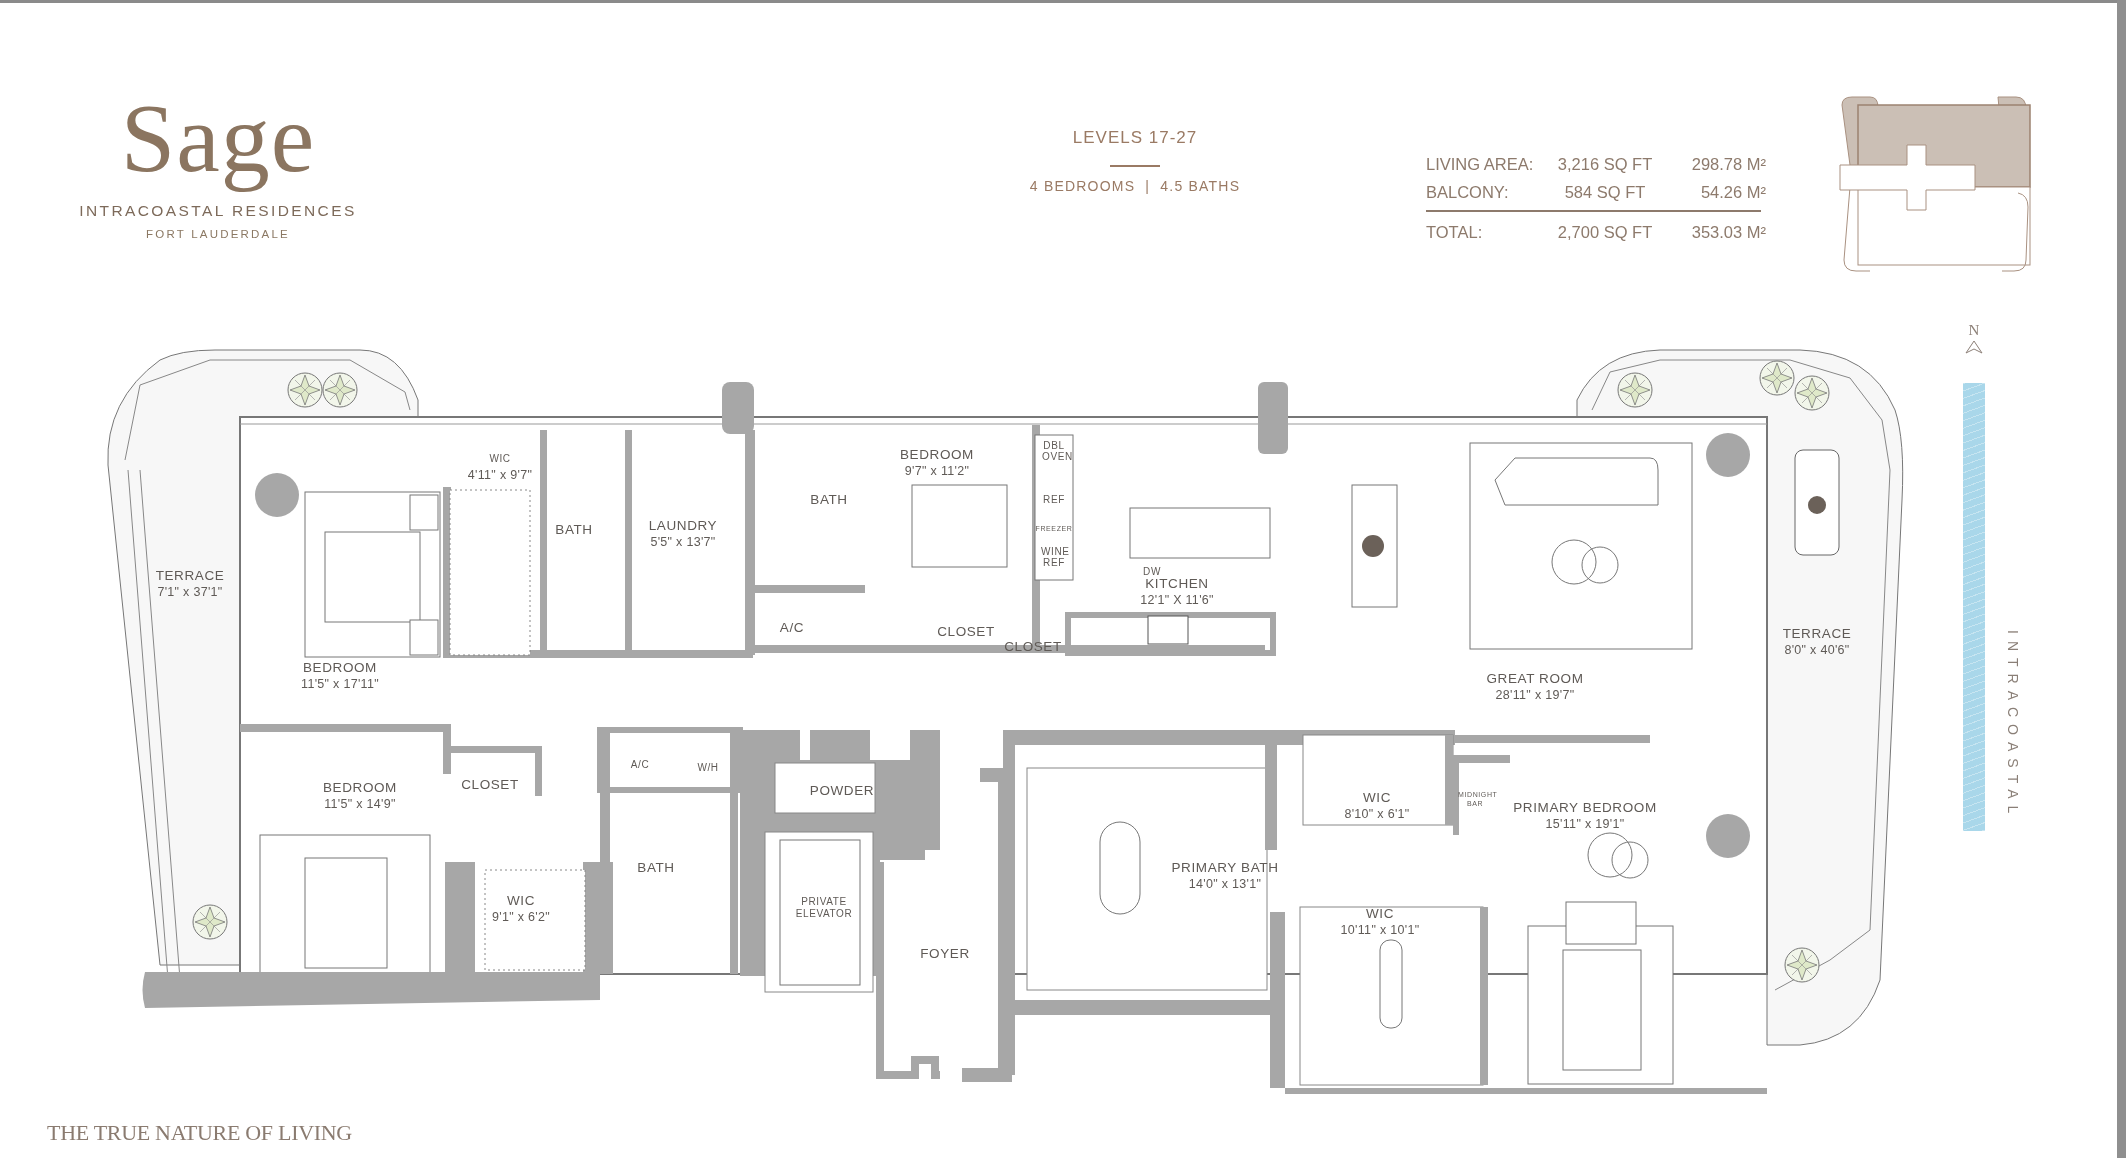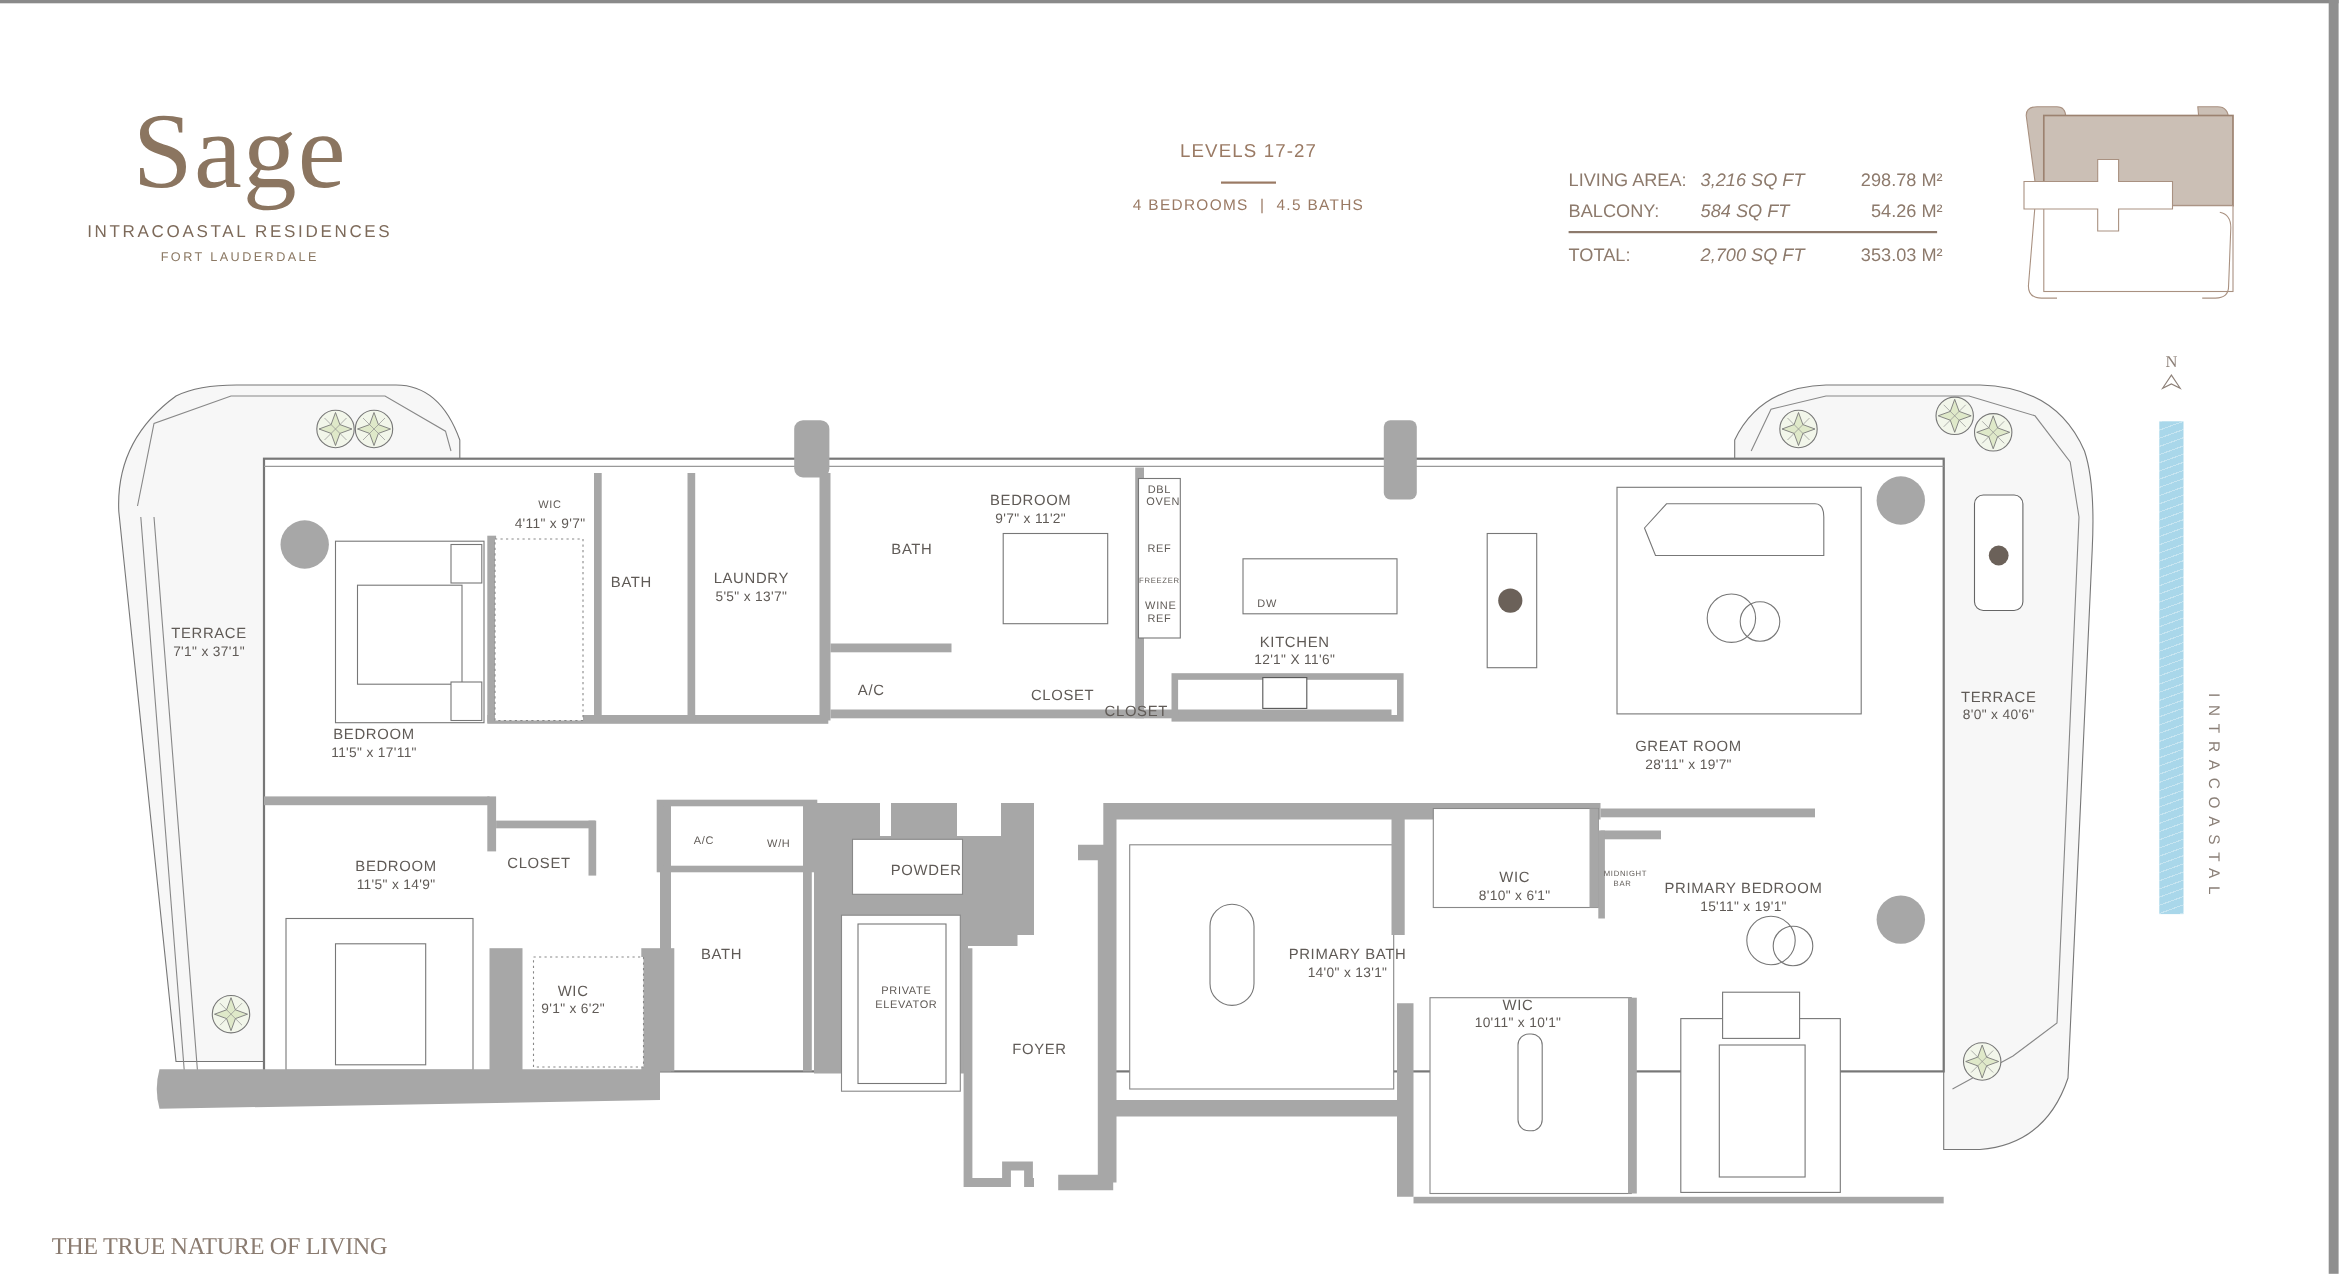--- a/index.html
+++ b/index.html
@@ -12,21 +12,21 @@
   .logo-sub{font-size:15.5px;letter-spacing:2.4px;color:#7d6a5a;margin-top:14px;}
   .logo-city{font-size:11.5px;letter-spacing:2.2px;color:#8b7863;margin-top:8px;}
   .title-block{left:950px;top:122px;width:370px;text-align:center;color:#9a7a64;}
   .title{font-family:"Liberation Serif","DejaVu Serif",serif;font-size:36px;letter-spacing:-0.5px;font-weight:bold;color:#9b7862;line-height:40px;}
   .levels{font-size:17px;letter-spacing:1px;margin-top:6px;color:#9a7a64;}
   .title-rule{width:50px;height:1.5px;background:#9a7a64;margin:17px auto 11px auto;}
   .rooms{font-size:14px;letter-spacing:1.2px;color:#9a7a64;}
   .area{left:1426px;top:150px;width:340px;color:#8d7a6c;font-size:16.5px;}
   .area-row{display:flex;height:28px;align-items:center;}
   .area-row .lbl{width:120px;}
-  .area-row .sf{width:118px;text-align:left;font-style:italic;}
+  .area-row .sf{width:118px;text-align:center;}
   .area-row .m2{width:102px;text-align:right;}
   .area-rule{height:2px;background:#8d7a6c;margin:4px 0 6px 0;width:335px;}
   .keyplan{left:1830px;top:95px;}
   .north{left:1960px;top:322px;width:28px;text-align:center;color:#8d8078;font-family:"Liberation Serif",serif;font-size:15px;}
   .water{left:1963px;top:383px;width:22px;height:448px;background:#a9d7ea;background-image:repeating-linear-gradient(160deg,rgba(255,255,255,0.35) 0 1px,transparent 1px 7px);}
   .intra{left:2005px;top:630px;color:#8a7f77;font-size:14px;letter-spacing:7px;writing-mode:vertical-rl;}
   .tagline{left:47px;top:1120px;font-family:"Liberation Serif","DejaVu Serif",serif;font-size:22px;color:#8a7b70;letter-spacing:-0.3px;}
   .plan{left:0;top:0;}
   .room-label{position:absolute;text-align:center;color:#5f5a56;font-size:13.5px;line-height:16px;letter-spacing:0.6px;white-space:nowrap;transform:translateX(-50%);}
   .room-label .dim{font-size:12.5px;letter-spacing:0.3px;display:block;}
@@ -210,21 +210,21 @@
 <div class="room-label" style="left:340px;top:660px;"><span>BEDROOM</span><span class="dim">11'5" x 17'11"</span></div>
 <div class="room-label" style="left:829px;top:492px;">BATH</div>
 <div class="room-label" style="left:792px;top:620px;">A/C</div>
 <div class="room-label" style="left:937px;top:447px;"><span>BEDROOM</span><span class="dim">9'7" x 11'2"</span></div>
 <div class="room-label" style="left:966px;top:624px;">CLOSET</div>
 <div class="room-label" style="left:1033px;top:639px;">CLOSET</div>
 <div class="room-label tiny" style="left:1054px;top:440px;width:24px;white-space:normal;font-size:10px;line-height:11px;">DBL OVEN</div>
 <div class="room-label small" style="left:1054px;top:492px;">REF</div>
 <div class="room-label tiny" style="left:1054px;top:524px;">FREEZER</div>
 <div class="room-label small" style="left:1054px;top:546px;width:26px;white-space:normal;line-height:11px;">WINE REF</div>
-<div class="room-label small" style="left:1152px;top:542px;">DW</div>
+<div class="room-label small" style="left:1152px;top:564px;">DW</div>
 <div class="room-label" style="left:1177px;top:576px;"><span>KITCHEN</span><span class="dim">12'1" X 11'6"</span></div>
 <div class="room-label" style="left:1535px;top:671px;"><span>GREAT ROOM</span><span class="dim">28'11" x 19'7"</span></div>
 <div class="room-label" style="left:1817px;top:626px;"><span>TERRACE</span><span class="dim">8'0" x 40'6"</span></div>
 <div class="room-label" style="left:360px;top:780px;"><span>BEDROOM</span><span class="dim">11'5" x 14'9"</span></div>
 <div class="room-label" style="left:490px;top:777px;">CLOSET</div>
 <div class="room-label" style="left:521px;top:893px;"><span>WIC</span><span class="dim">9'1" x 6'2"</span></div>
 <div class="room-label small" style="left:640px;top:757px;">A/C</div>
 <div class="room-label small" style="left:708px;top:760px;">W/H</div>
 <div class="room-label" style="left:656px;top:860px;">BATH</div>
 <div class="room-label" style="left:842px;top:783px;">POWDER</div>

